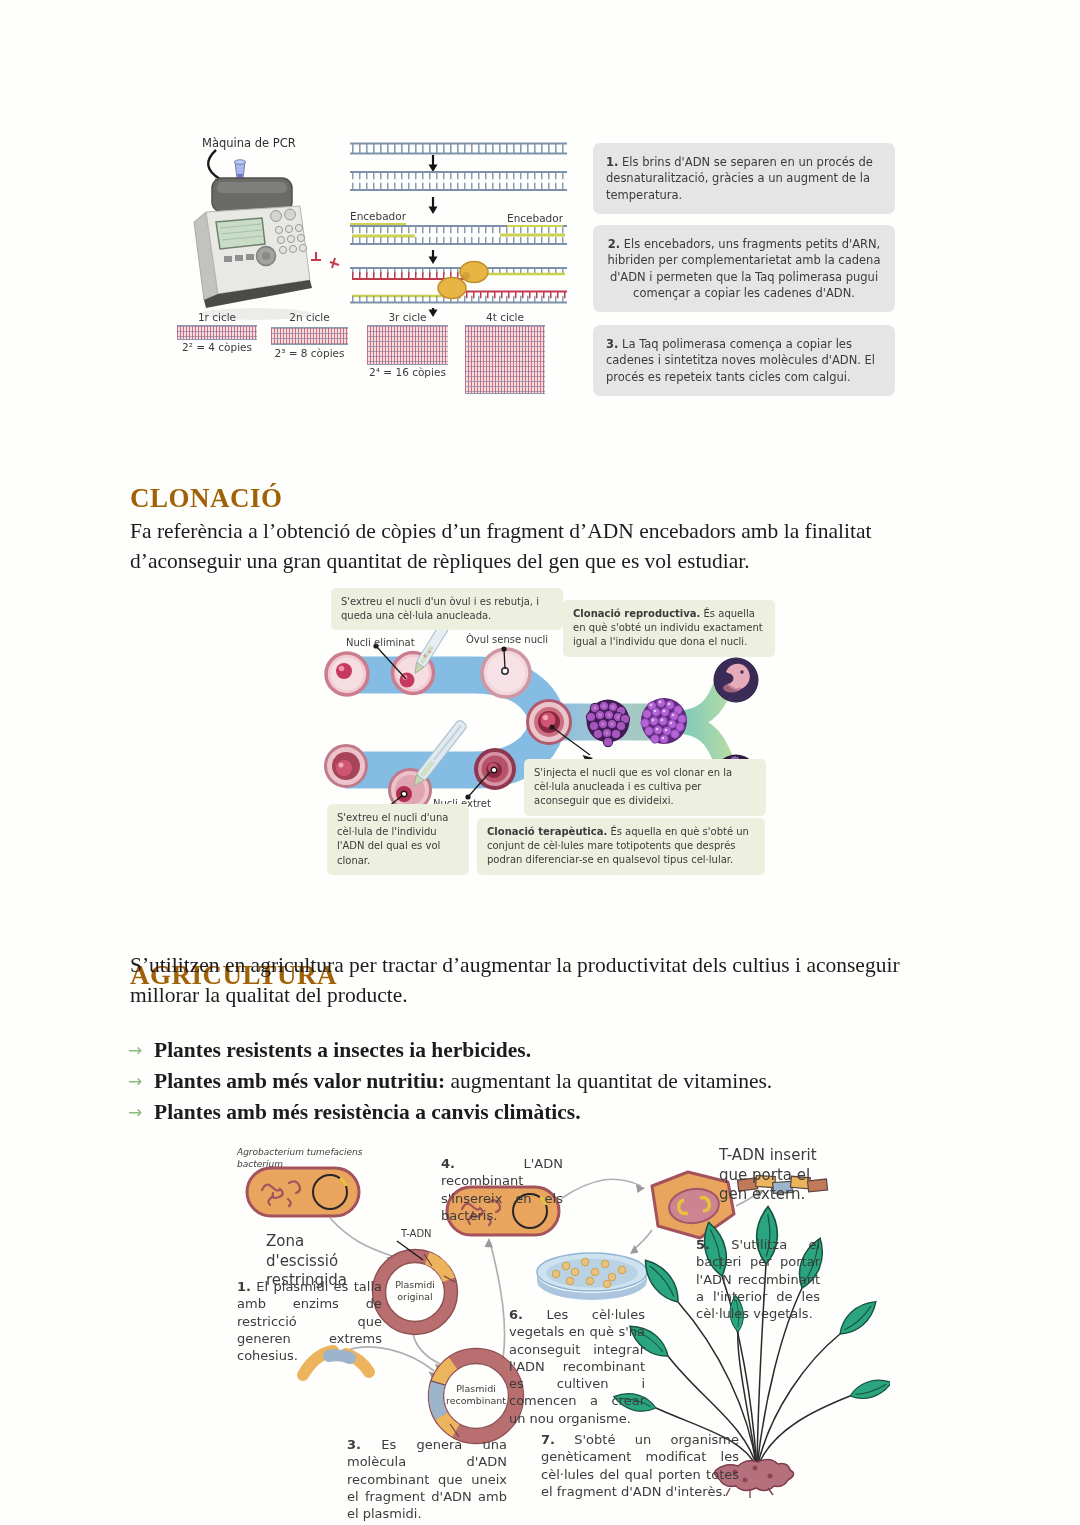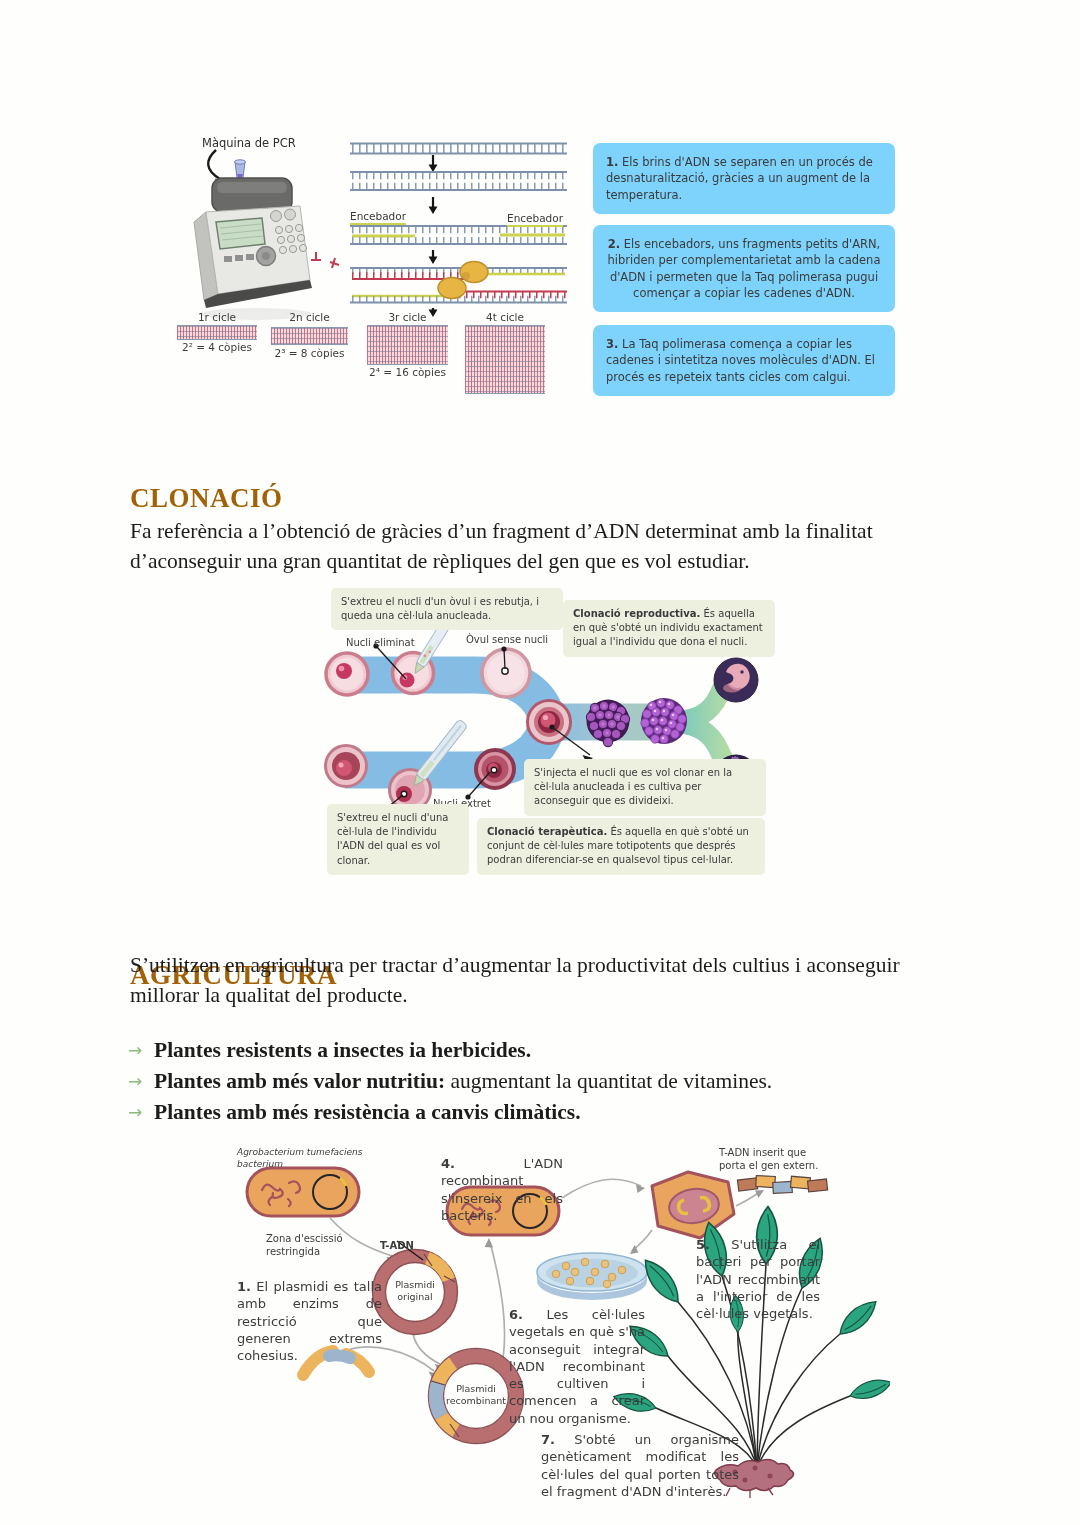--- a/index.html
+++ b/index.html
@@ -1,22 +1,22 @@
 <!DOCTYPE html>
 <html><head>
 <meta charset="utf-8">
 <style>
   html,body{margin:0;padding:0;background:#ffffff;}
   #page{position:relative;width:1080px;height:1525px;background:#fefefc;overflow:hidden;
         font-family:"DejaVu Sans",sans-serif;color:#3a3a3a;}
   .abs{position:absolute;}
   .sans{font-family:"DejaVu Sans",sans-serif;}
   .lbl{font-size:10px;line-height:1.3;color:#3c3c3c;}
-  .lbl-s{font-size:10px;line-height:1.3;color:#3c3c3c;}
-  .stepbox{background:#7dd3fc;border-radius:7px;padding:11px 13px;width:276px;
+  .lbl-s{font-size:15px;line-height:1.3;color:#3c3c3c;}
+  .stepbox{background:#e5e5e5;border-radius:7px;padding:11px 13px;width:276px;
            font-size:11.5px;line-height:1.42;color:#3b3b3b;}
   .greenbox{background:#edf0df;border-radius:5px;padding:7px 10px;
             font-size:10px;line-height:1.42;color:#3b3b3b;}
   .num{font-weight:bold;}
   .lead{font-weight:bold;}
   .heading{font-family:"Liberation Serif",serif;font-weight:bold;font-size:27px;
            color:#a16207;letter-spacing:0.5px;}
   .bodytext{font-family:"Liberation Serif",serif;font-size:21.5px;line-height:30px;color:#1c1c1c;}
   .bullet-row{position:absolute;left:128px;width:840px;font-family:"Liberation Serif",serif;
               font-size:21.5px;line-height:26px;color:#1c1c1c;}
@@ -161,21 +161,21 @@
     <span class="num">1.</span><span> Els brins d'ADN se separen en un procés de desnaturalització, gràcies a un augment de la temperatura.</span>
   </div>
   <div class="abs stepbox" style="left:593px;top:225px;text-align:center;">
     <span class="num">2.</span><span> Els encebadors, uns fragments petits d'ARN, hibriden per complementarietat amb la cadena d'ADN i permeten que la Taq polimerasa pugui començar a copiar les cadenes d'ADN.</span>
   </div>
   <div class="abs stepbox" style="left:593px;top:325px;">
     <span class="num">3.</span><span> La Taq polimerasa comença a copiar les cadenes i sintetitza noves molècules d'ADN. El procés es repeteix tants cicles com calgui.</span>
   </div>
 
   <div class="abs heading" style="left:130px;top:483px;">CLONACIÓ</div>
-  <div class="abs bodytext" style="left:130px;top:516px;width:812px;">Fa referència a l’obtenció de gràcies d’un fragment d’ADN determinat amb la finalitat d’aconseguir una gran quantitat de rèpliques del gen que es vol estudiar.</div>
+  <div class="abs bodytext" style="left:130px;top:516px;width:812px;">Fa referència a l’obtenció de còpies d’un fragment d’ADN encebadors amb la finalitat d’aconseguir una gran quantitat de rèpliques del gen que es vol estudiar.</div>
 
   <svg class="abs" style="left:318px;top:585px;" width="462" height="302" viewBox="318 585 462 302">
     <defs>
       <linearGradient id="bandGrad" gradientUnits="userSpaceOnUse" x1="545" y1="0" x2="672" y2="0">
         <stop offset="0" stop-color="#85bce4"></stop>
           <stop offset="0.55" stop-color="#a9c6ce"></stop>
           <stop offset="1" stop-color="#9fceb4"></stop>
       </linearGradient>
       <linearGradient id="armGrad" gradientUnits="userSpaceOnUse" x1="688" y1="0" x2="748" y2="0">
         <stop offset="0" stop-color="#84ccb8"></stop>
@@ -527,28 +527,31 @@
           <circle cx="755" cy="1468" r="2.5" fill="#8e4456"></circle>
         <circle cx="770" cy="1476" r="2.5" fill="#8e4456"></circle>
           <circle cx="745" cy="1480" r="2.5" fill="#8e4456"></circle>
         <path d="M730,1488 l-4,8 M750,1490 l0,8 M768,1488 l5,7" stroke="#7e3c4c" stroke-width="1.3" fill="none"></path>
       </g>
     </g>
   </svg>
 
   <div class="abs lbl-s" style="left:237px;top:1147px;width:170px;font-style:italic;font-size:9px;">Agrobacterium tumefaciens bacterium</div>
   <div class="abs lbl-s" style="left:266px;top:1232px;width:82px;">Zona d'escissió restringida</div>
-  <div class="abs lbl" style="left:380px;top:1227px;font-weight:bold;margin-top:12px;">T-ADN</div>
+  <div class="abs lbl" style="left:401px;top:1227px;font-weight:normal;">T-ADN</div>
   <div class="abs ring-label" style="left:384px;top:1279px;width:62px;">Plasmidi original</div>
   <div class="abs ring-label" style="left:436px;top:1383px;width:80px;">Plasmidi recombinant</div>
   <div class="abs lbl-s" style="left:719px;top:1146px;width:112px;">T-ADN inserit que porta el gen extern.</div>
 
   <div class="abs step" style="left:237px;top:1278px;width:145px;">
     <span class="num">1.</span><span> El plasmidi es talla amb enzims de restricció que generen extrems cohesius.</span>
   </div>
+  <div class="abs step" style="left:347px;top:1436px;width:160px;">
+    <span class="num">3.</span><span> Es genera una molècula d'ADN recombinant que uneix el fragment d'ADN amb el plasmidi.</span>
+  </div>
   <div class="abs step" style="left:441px;top:1155px;width:122px;">
     <span class="num">4.</span><span> L'ADN recombinant s'insereix en els bacteris.</span>
   </div>
   <div class="abs step" style="left:696px;top:1236px;width:124px;">
     <span class="num">5.</span><span> S'utilitza el bacteri per portar l'ADN recombinant a l'interior de les cèl·lules vegetals.</span>
   </div>
   <div class="abs step" style="left:509px;top:1306px;width:136px;">
     <span class="num">6.</span><span> Les cèl·lules vegetals en què s'ha aconseguit integrar l'ADN recombinant es cultiven i comencen a crear un nou organisme.</span>
   </div>
   <div class="abs step" style="left:541px;top:1431px;width:198px;">

